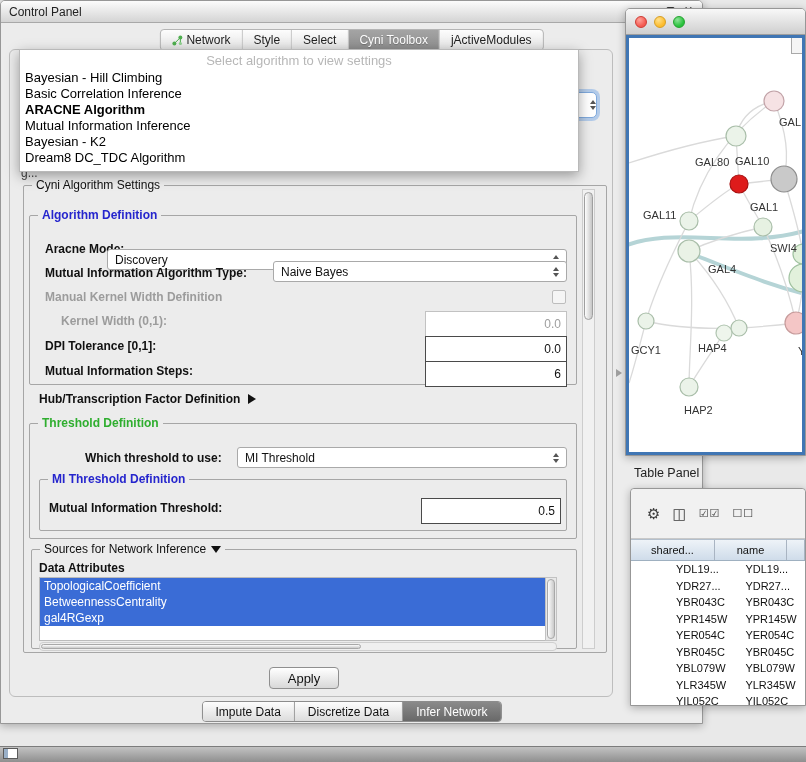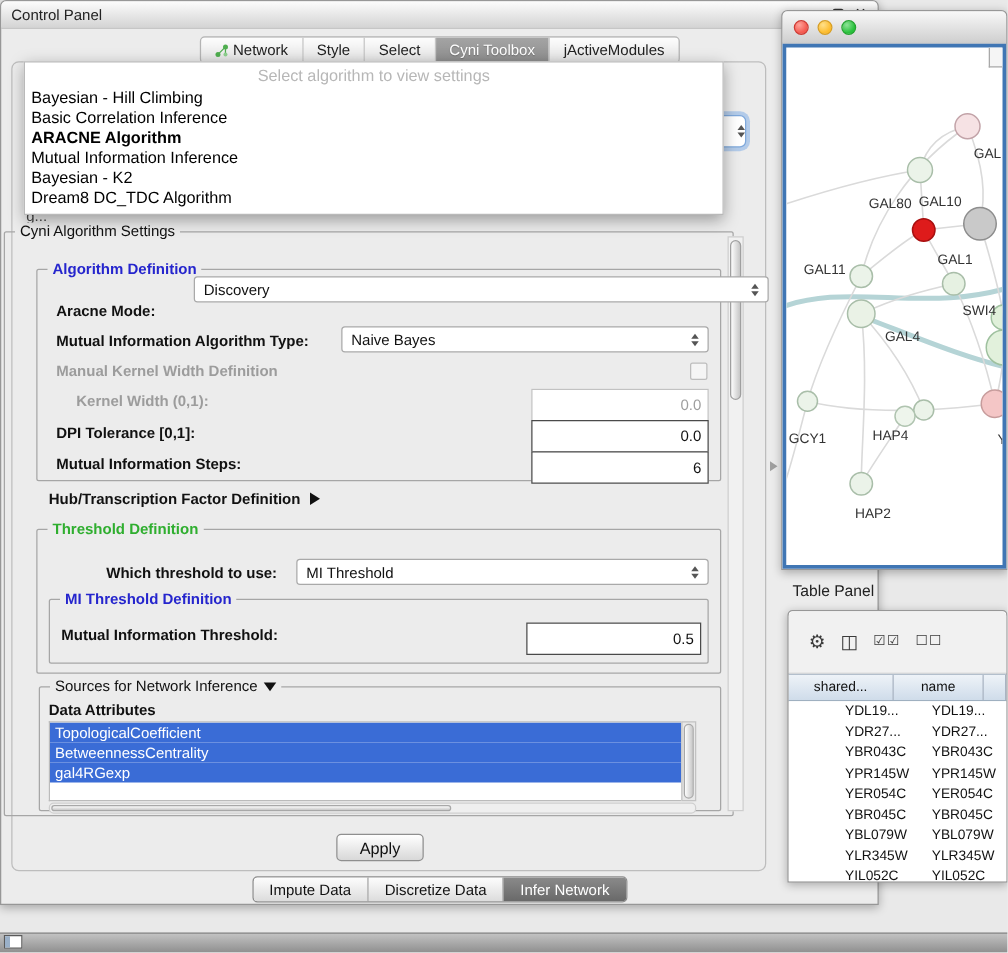--- a/index.html
+++ b/index.html
@@ -128,36 +128,36 @@
     </div>
 
   <div class="combo-clip abs">g...</div>
   <div class="combo-btn abs">
     <span class="arrows">
         <i class="up"></i>
         <i class="dn"></i>
       </span>
   </div>
 
-  <div class="groupbox" style="left:2px;top:184px;width:584px;height:468px;padding-left:48px;">
+  <div class="groupbox" style="left:22px;top:184px;width:584px;height:468px;padding-left:48px;">
     <span class="gtitle">
         <span>Cyni Algorithm Settings</span>
       </span>
   </div>
   <div class="vscroll" style="left:581px;top:188px;height:460px;">
       <div class="thumb"></div>
     </div>
 
   <div class="groupbox" style="left:28px;top:214px;width:548px;height:170px;">
     <span class="gtitle blue">
         <span>Algorithm Definition</span>
       </span>
   </div>
   <span class="label" style="left:44px;top:241px;">Aracne Mode:</span>
-  <div class="combo" style="left:106px;top:220px;width:460px;margin-left:48px;">
+  <div class="combo" style="left:106px;top:248px;width:460px;">
     <span>Discovery</span>
     <span class="arrows">
         <i class="up"></i>
         <i class="dn"></i>
       </span>
   </div>
   <span class="label" style="left:44px;top:265px;">Mutual Information Algorithm Type:</span>
   <div class="combo" style="left:272px;top:260px;width:294px;">
     <span>Naive Bayes</span>
     <span class="arrows">

